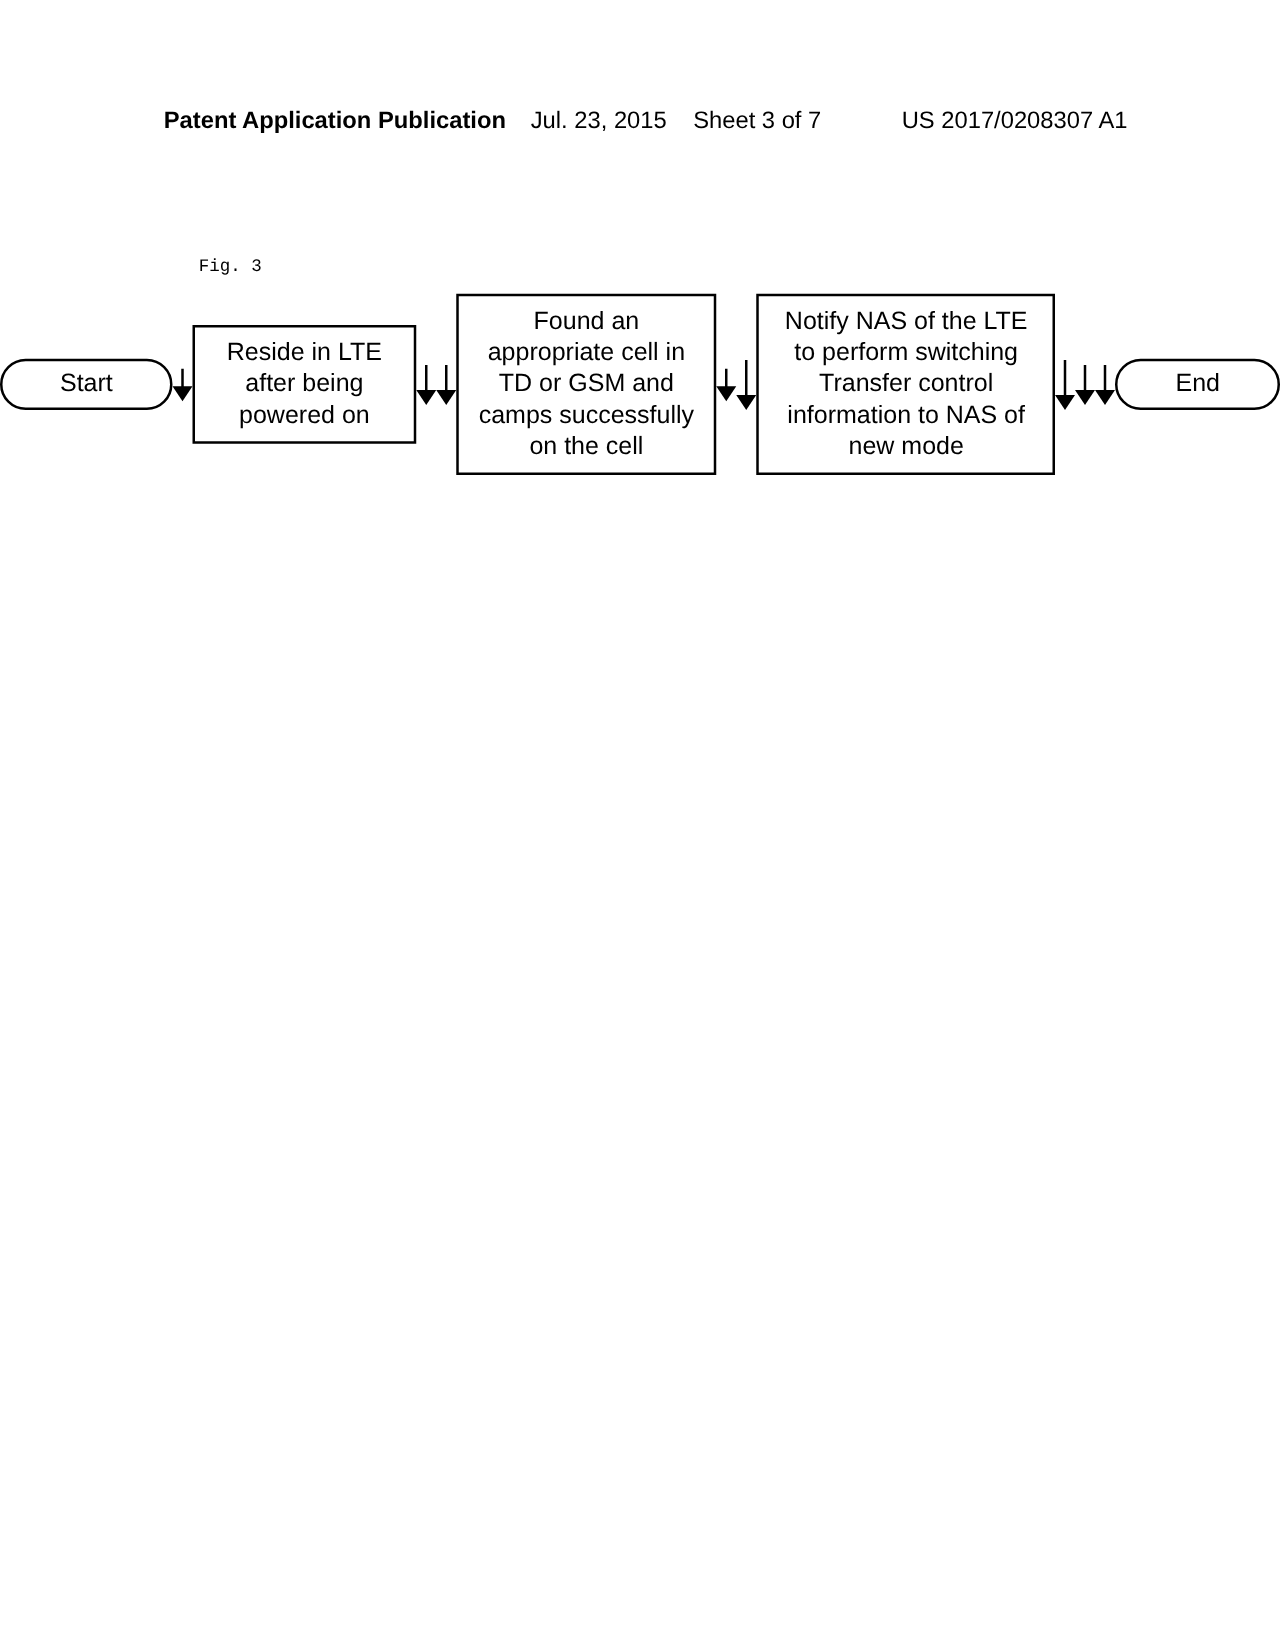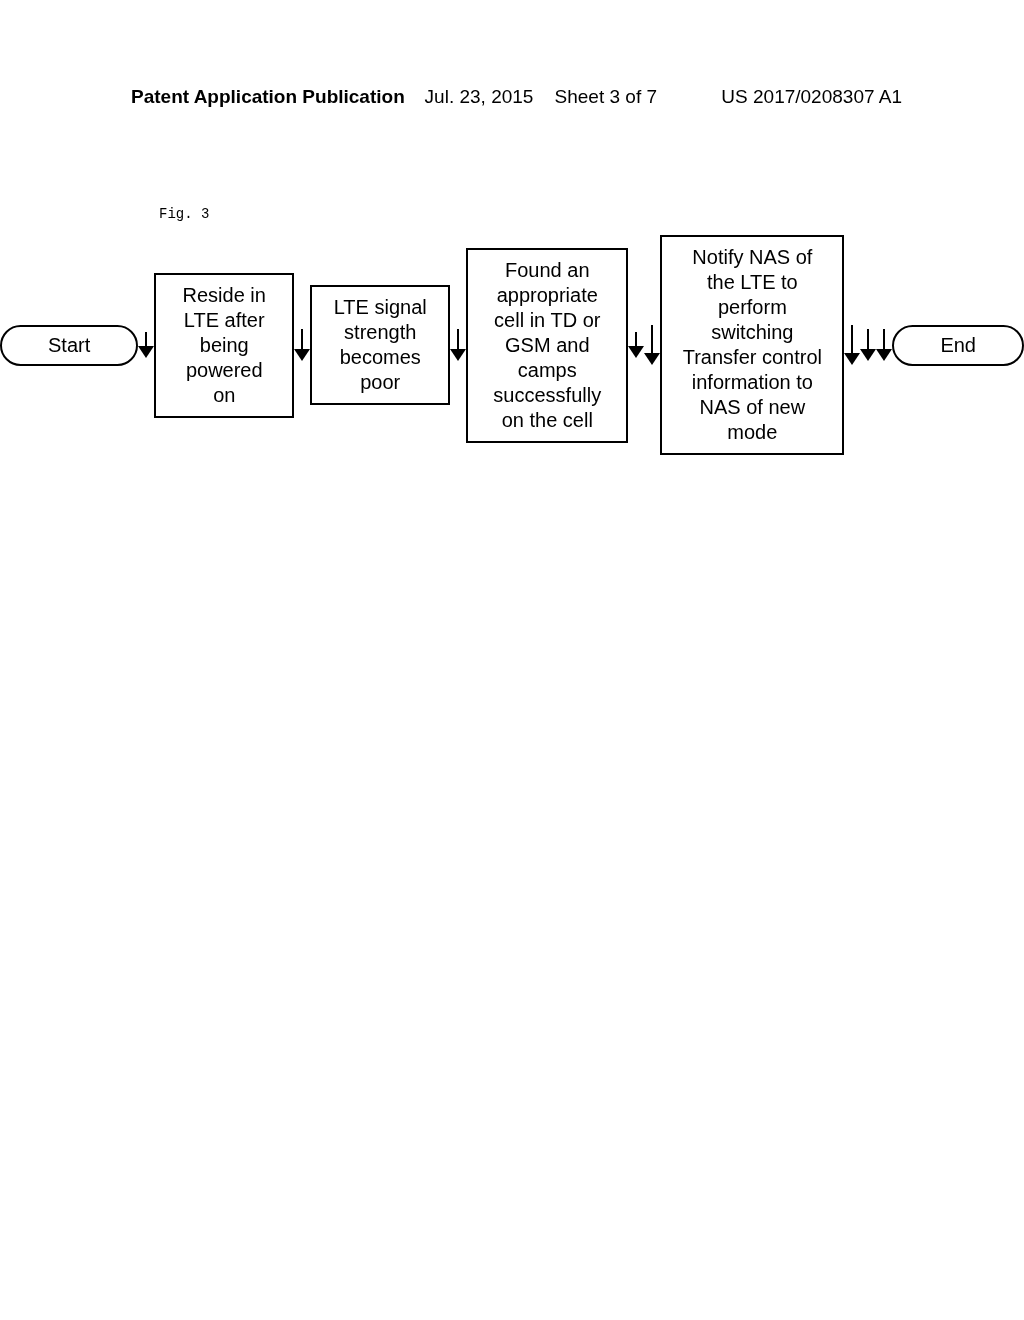--- a/index.html
+++ b/index.html
@@ -119,21 +119,20 @@
     <div class="arrow short">
         <div class="shaft"></div>
         <div class="head"></div>
       </div>
     <div class="node process w-narrow">Reside in LTE after being powered on</div>
 
     <div class="arrow">
         <div class="shaft"></div>
         <div class="head"></div>
       </div>
-    <div class="node process w-narrow">LTE signal strength becomes poor</div>
 
     <div class="arrow">
         <div class="shaft"></div>
         <div class="head"></div>
       </div>
     <div class="node process w-medium">Found an appropriate cell in TD or GSM and<br>camps successfully on the cell</div>
 
     <div class="arrow short">
         <div class="shaft"></div>
         <div class="head"></div>

